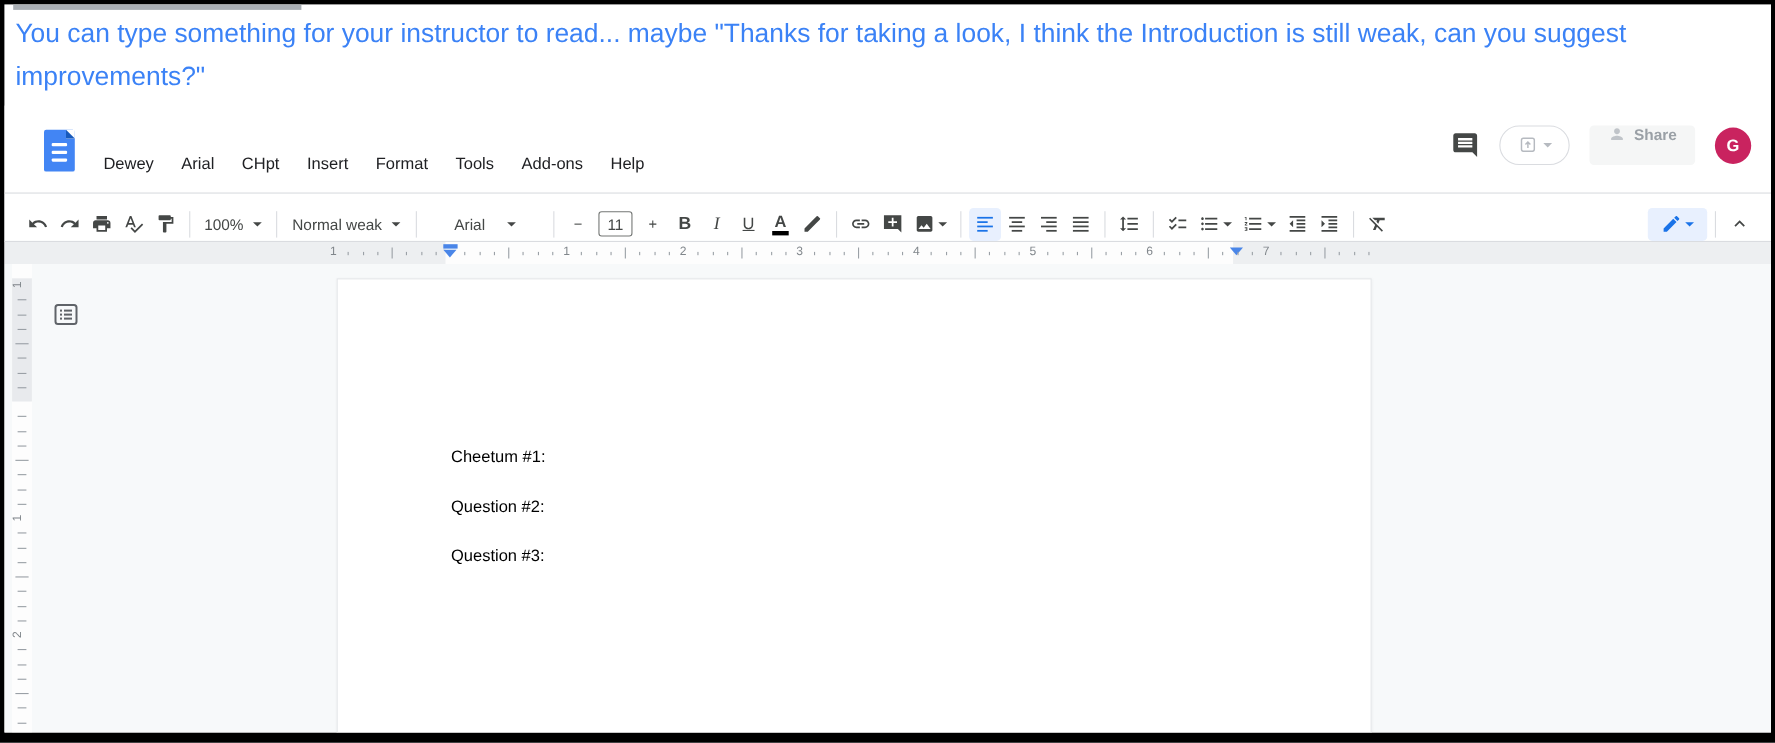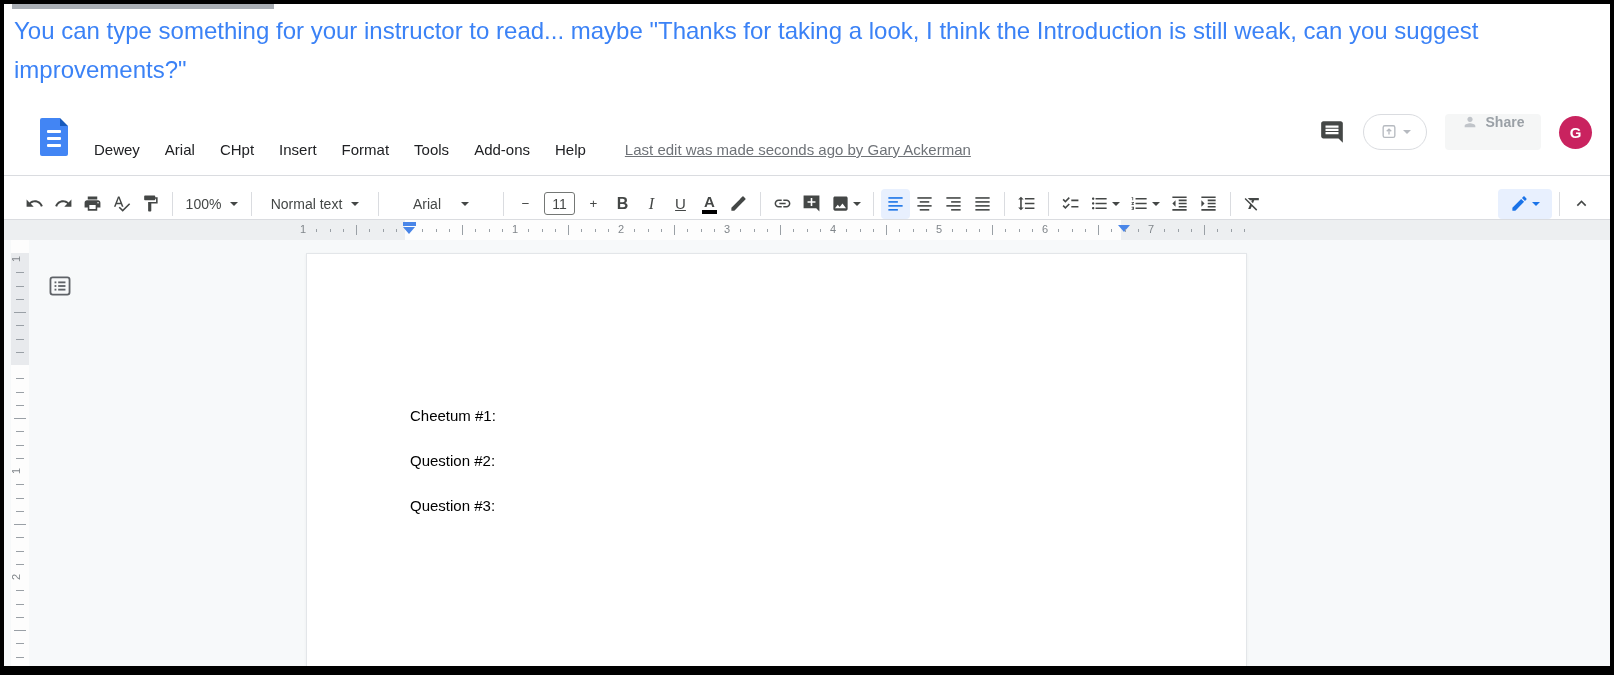--- a/index.html
+++ b/index.html
@@ -97,21 +97,20 @@
 
       <nav class="menu-row">
         <span class="menu-item">Dewey</span>
         <span class="menu-item">Arial</span>
         <span class="menu-item">CHpt</span>
         <span class="menu-item">Insert</span>
         <span class="menu-item">Format</span>
         <span class="menu-item">Tools</span>
         <span class="menu-item">Add-ons</span>
         <span class="menu-item">Help</span>
-        <a class="last-edit">Last edit was made seconds ago by Gary Ackerman</a>
       </nav>
 
       <div class="header-right">
         <button class="icon-plain">
           <svg width="26" height="26" viewBox="0 0 24 24" fill="#444746" fill-rule="evenodd">
               <path d="M21.99 4c0-1.1-.89-2-1.99-2H4c-1.1 0-2 .9-2 2v12c0 1.1.9 2 2 2h14l4 4-.01-18zM18 14H6v-2h12v2zm0-3H6V9h12v2zm0-3H6V6h12v2z"></path>
             </svg>
         </button>
         <button class="pill-btn">
           <svg width="20" height="20" viewBox="0 0 24 24">
@@ -157,21 +156,21 @@
           </svg>
         </button>
       <div class="sep"></div>
 
       <button class="tw zoom-w">
           <span>100%</span>
           <span class="caret"></span>
         </button>
       <div class="sep"></div>
       <button class="tw style-w">
-          <span>Normal text</span>
+          <span>Normal weak</span>
           <span class="caret"></span>
         </button>
       <div class="sep"></div>
       <button class="tw font-w">
           <span>Arial</span>
           <span class="caret"></span>
         </button>
       <div class="sep"></div>
 
       <button class="tbtn">−</button>

